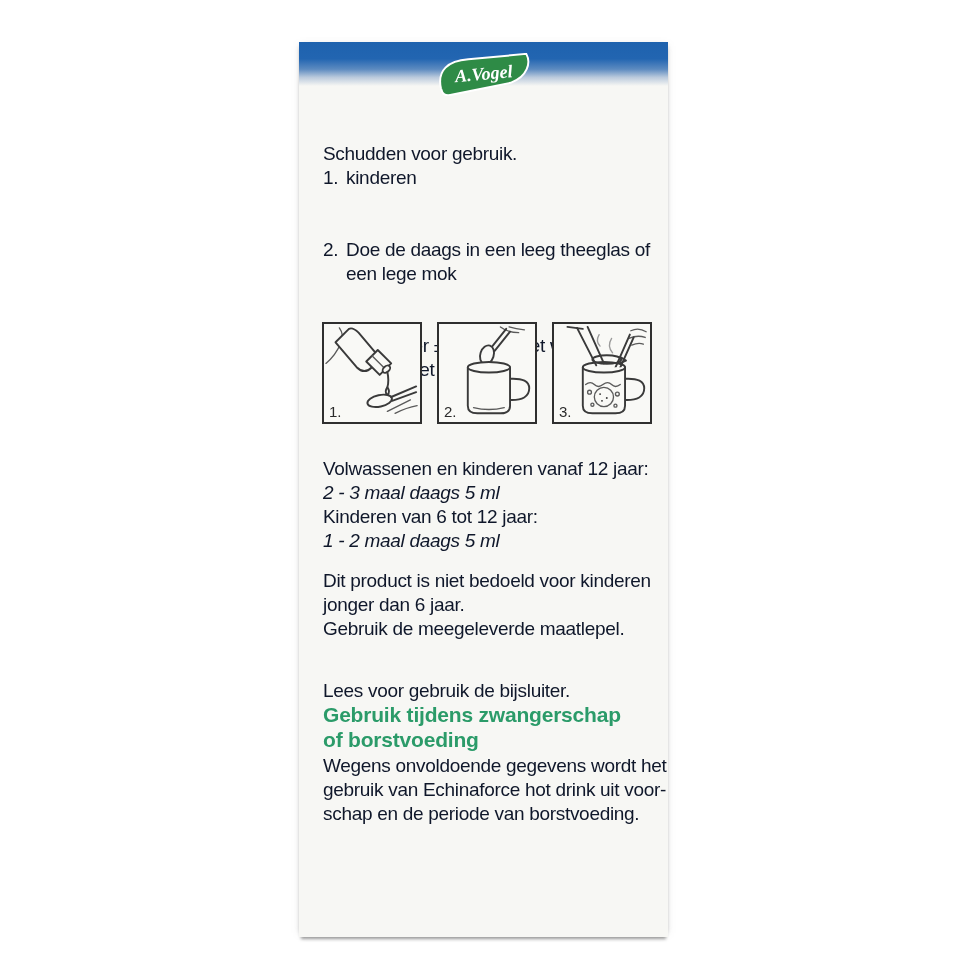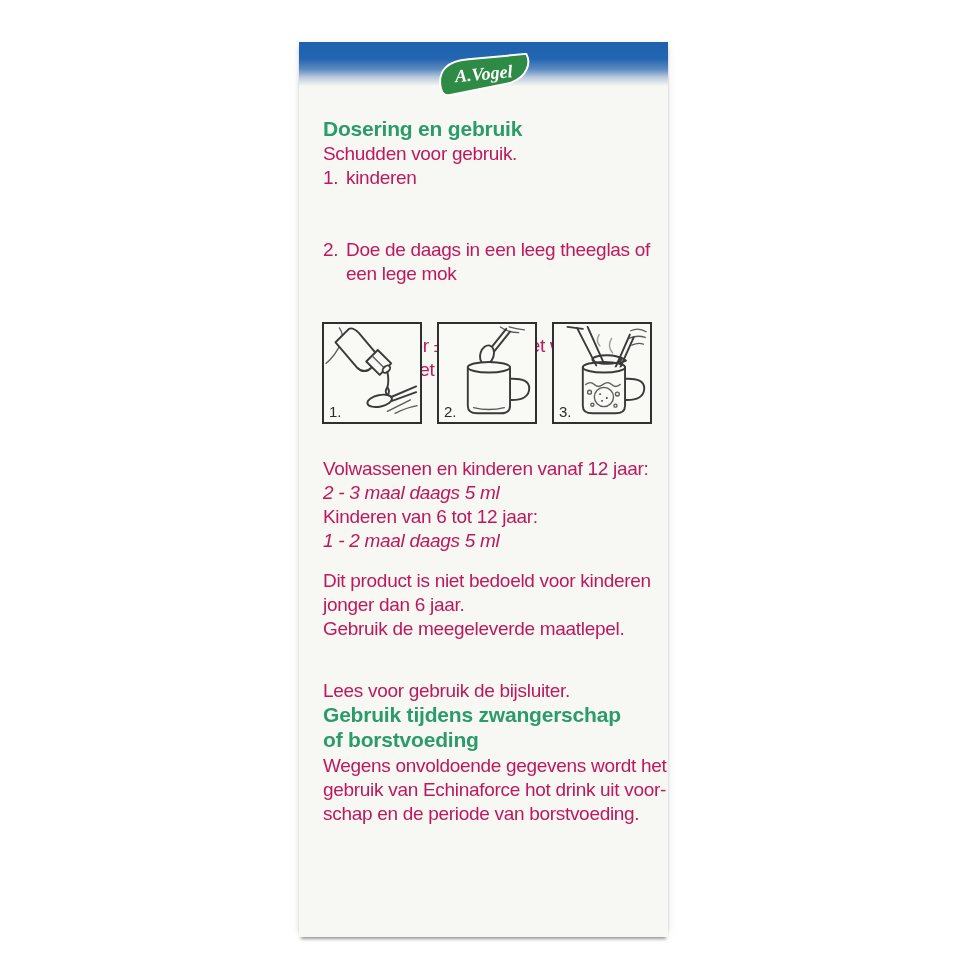--- a/index.html
+++ b/index.html
@@ -16,21 +16,21 @@
 
   .band {
     position:absolute; left:0; top:0; right:0; height:44px;
     background:linear-gradient(180deg,
       #1e62ae 0%, #2265b1 38%, #5d8bc0 62%, #b9c9dc 80%, rgba(247,247,244,0) 100%);
   }
 
   .logo { position:absolute; top:11px; left:50%; transform:translateX(-50%); width:94px; height:44px; }
   .logo svg { display:block; width:100%; height:100%; }
 
-  .sec { position:absolute; left:24px; color:#be185d; font-size:19px; line-height:24px; letter-spacing:-0.3px; }
+  .sec { position:absolute; left:24px; color:#0f172a; font-size:19px; line-height:24px; letter-spacing:-0.3px; }
   .line { display:block; white-space:nowrap; }
   .green-head { color:#2b9b69; font-weight:bold; font-size:21px; line-height:25px; letter-spacing:-0.2px; }
   .italic { font-style:italic; }
 
   .step { position:relative; padding-left:23px; }
   .step .num { position:absolute; left:0; top:0; }
 
   .panels { position:absolute; top:280px; left:23px; width:332px; height:102px; }
   .panel {
     position:absolute; top:0; width:100px; height:102px;
@@ -53,21 +53,20 @@
 
     <div class="band"></div>
 
     <div class="logo">
       <svg viewBox="0 0 120 56">
         <path d="M5 45 C0 22 14 10 40 8 L114 1 C120 12 116 30 94 38 L20 53 C10 55 7 53 5 45 Z" fill="#2e8b46" stroke="#ffffff" stroke-width="2.5"></path>
         <text x="60" y="34" text-anchor="middle" font-family="Liberation Serif, serif" font-style="italic" font-weight="bold" font-size="23" fill="#ffffff" transform="rotate(-5 60 30)">A.Vogel</text>
       </svg>
     </div>
 
-    <div class="sec green-head" style="top:74px;">Dosering en gebruik</div>
 
     <div class="sec" style="top:100px;">Schudden voor gebruik.</div>
 
     <div class="sec step" style="top:124px;">
       <span class="num">1.</span>
       <span class="line">kinderen</span>
     </div>
 
     <div class="sec step" style="top:172px;">
       <span class="num">2.</span>

